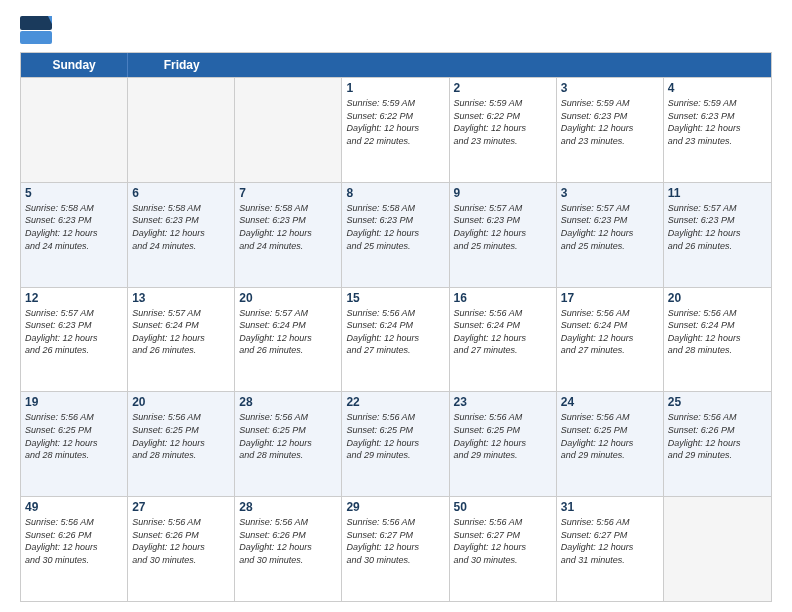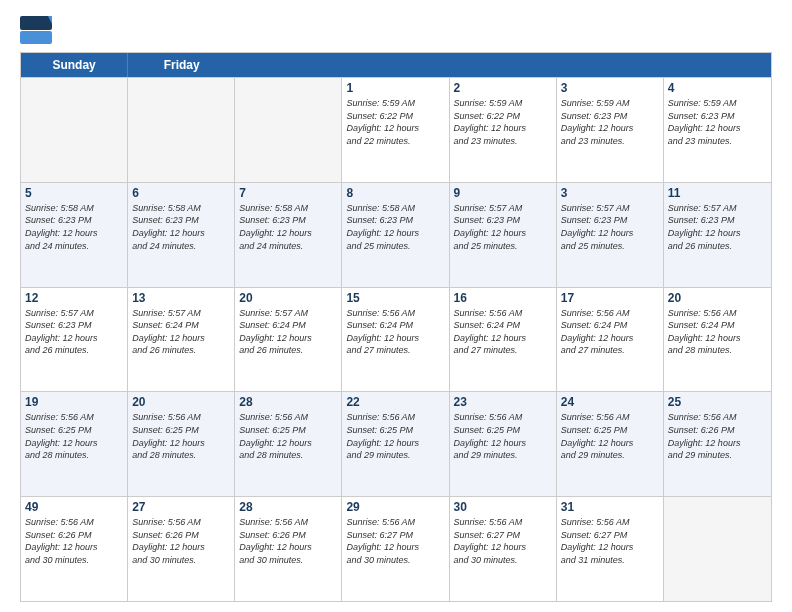--- a/index.html
+++ b/index.html
@@ -346,21 +346,21 @@
 and 30 minutes.</div>
           </div>
           <div class="cal-cell">
             <div class="day-num">29</div>
             <div class="day-info" style="white-space: pre-line;">Sunrise: 5:56 AM
 Sunset: 6:27 PM
 Daylight: 12 hours
 and 30 minutes.</div>
           </div>
           <div class="cal-cell">
-            <div class="day-num">30</div>
+            <div class="day-num">50</div>
             <div class="day-info" style="white-space: pre-line;">Sunrise: 5:56 AM
 Sunset: 6:27 PM
 Daylight: 12 hours
 and 30 minutes.</div>
           </div>
           <div class="cal-cell">
             <div class="day-num">31</div>
             <div class="day-info" style="white-space: pre-line;">Sunrise: 5:56 AM
 Sunset: 6:27 PM
 Daylight: 12 hours

